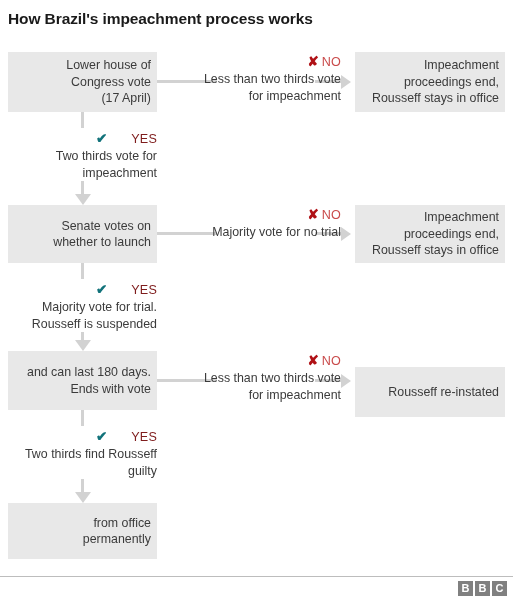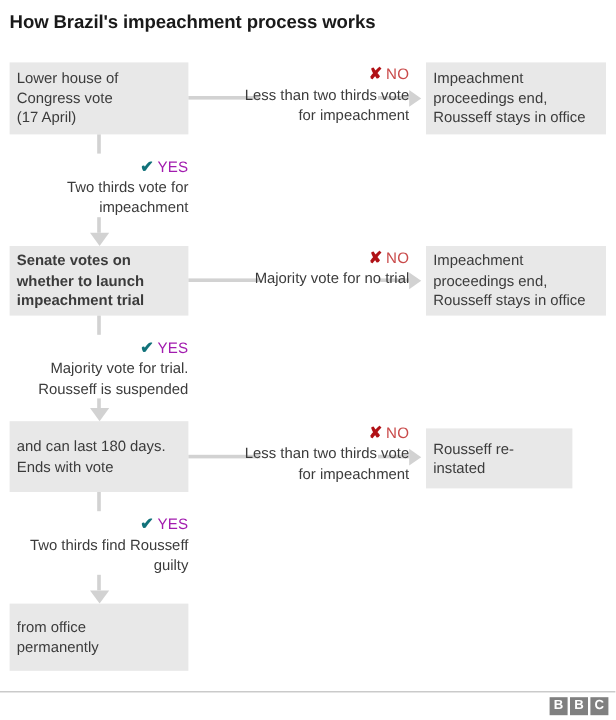--- a/index.html
+++ b/index.html
@@ -34,21 +34,21 @@
     letter-spacing: -0.1px;
     white-space: nowrap;
   }
 
   .box {
     position: absolute;
     background: #e8e8e8;
     color: #3b3b3b;
     font-size: 12.4px;
     line-height: 16.5px;
-    text-align: left;
+    text-align: right;
     display: flex;
     align-items: center;
     justify-content: center;
     box-sizing: border-box;
     padding: 2px 6px;
   }
   .box span { display: block; width: 100%; }
 
   
   .vshaft {
@@ -102,21 +102,21 @@
     margin-bottom: 0px;
   }
   .tag .mark {
     font-weight: bold;
     font-size: 13.5px;
     margin-right: 3px;
   }
   .tag.no .mark { color: #b01116; }
   .tag.no .word { color: #c94a4a; }
   .tag.yes .mark { color: #11727a; }
-  .tag.yes .word { color: #a21caf; }
+  .tag.yes .word { color: #7f1d1d; margin-left: 21px; }
   .tag .word { letter-spacing: 0.2px; }
 
   
   .footer-rule {
     position: absolute;
     left: 0;
     width: 513px;
     height: 1px;
     background: #bdbdbd;
   }
@@ -174,25 +174,24 @@
 
   <div class="vstub" style="left:81px; top:112px; height:16px;"></div>
   <div class="branch-label centred" style="left:7px; top:130px; width:150px;">
     <span class="tag yes"><span class="mark">✔</span><span class="word">YES</span></span>
     <span>Two thirds vote</span>
     <span>for impeachment</span>
   </div>
   <div class="vshaft" style="left:81px; top:181px; height:13px;"></div>
   <div class="vhead" style="left:74.5px; top:194px;"></div>
 
-  <div class="box" style="left:8px; top:205px; width:149px; height:58px;font-weight:bold;">
+  <div class="box" style="left:8px; top:205px; width:149px; height:58px;">
     <span>
       <span>Senate votes on</span>
       <span>whether to launch</span>
-      <span>impeachment trial</span>
     </span>
   </div>
 
   <div class="hline" style="left:157px; top:232px; width:60px;"></div>
   <div class="hline" style="left:315px; top:232px; width:26px;"></div>
   <div class="hhead" style="left:341px; top:226.5px;"></div>
 
   <div class="branch-label centred" style="left:191px; top:206px; width:150px;">
     <span class="tag no"><span class="mark">✘</span><span class="word">NO</span></span>
     <span>Majority vote</span>
@@ -226,21 +225,21 @@
   <div class="hline" style="left:157px; top:379px; width:60px;"></div>
   <div class="hline" style="left:315px; top:379px; width:26px;"></div>
   <div class="hhead" style="left:341px; top:373.5px;"></div>
 
   <div class="branch-label centred" style="left:191px; top:352px; width:150px;">
     <span class="tag no"><span class="mark">✘</span><span class="word">NO</span></span>
     <span>Less than two thirds</span>
     <span>vote for impeachment</span>
   </div>
 
-  <div class="box" style="left:355px; top:357px; width:122px; height:50px;">
+  <div class="box" style="left:355px; top:367px; width:150px; height:50px;">
     <span>
       <span>Rousseff re-instated</span>
     </span>
   </div>
 
   <div class="vstub" style="left:81px; top:410px; height:16px;"></div>
   <div class="branch-label centred" style="left:7px; top:428px; width:150px;">
     <span class="tag yes"><span class="mark">✔</span><span class="word">YES</span></span>
     <span>Two thirds find</span>
     <span>Rousseff guilty</span>

